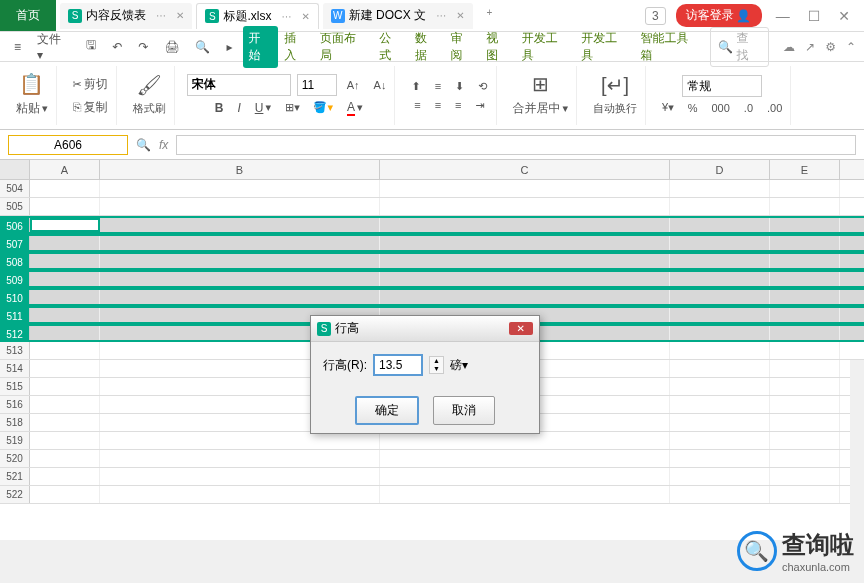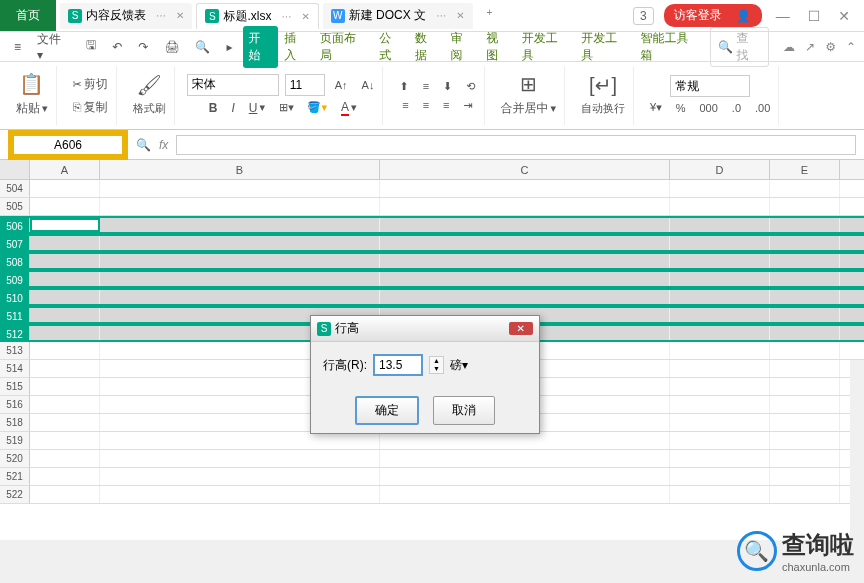--- a/index.html
+++ b/index.html
@@ -7,35 +7,35 @@
 .titlebar{height:32px;background:#fff;display:flex;align-items:center;border-bottom:1px solid #ddd}
 .home{background:#15803d;color:#fff;padding:6px 16px;height:100%;display:flex;align-items:center}
 .tab{display:flex;align-items:center;padding:0 8px;margin-left:4px;height:26px;border-radius:3px 3px 0 0;background:#f5f5f5;gap:4px}
 .tab.act{background:#fff;border:1px solid #ddd;border-bottom:none}
 .tabic{width:14px;height:14px;display:flex;align-items:center;justify-content:center;font-size:10px;color:#fff;border-radius:2px}
 .ic-s{background:#0a8}
 .ic-w{background:#39f}
 .tabx{color:#999;margin-left:6px;font-size:10px}
 .tb-right{margin-left:auto;display:flex;align-items:center;gap:10px;padding-right:10px}
 .winbtn{color:#888;font-size:14px;cursor:pointer;padding:2px 4px}
-.login{background:#e53935;color:#fff;padding:3px 10px;border-radius:10px;font-size:11px;display:flex;align-items:center;gap:15px}
+.login{background:#e53935;color:#fff;padding:3px 10px;border-radius:10px;font-size:11px;display:flex;align-items:center;gap:3px}
 .menubar{height:30px;background:#fff;display:flex;align-items:center;padding:0 8px;gap:4px;border-bottom:1px solid #ddd}
 .mbtn{padding:3px 6px;color:#555;cursor:pointer}
 .mtab{padding:4px 6px;color:#4d7c0f;cursor:pointer;font-size:12px}
 .mtab.act{background:#0a8;color:#fff;border-radius:3px}
 .search{margin-left:auto;display:flex;align-items:center;gap:3px;border:1px solid #ddd;padding:2px 8px;border-radius:3px;color:#aaa}
 .ricons{display:flex;gap:10px;margin-left:10px;color:#888}
 .toolbar{height:68px;background:#fff;display:flex;align-items:center;padding:4px 8px;gap:8px;border-bottom:1px solid #ccc}
 .tgrp{display:flex;flex-direction:column;gap:2px;align-items:center;padding:0 4px;border-right:1px solid #eee;height:100%;justify-content:center}
 .trow{display:flex;gap:6px;align-items:center}
 .tbtn{padding:2px 4px;color:#555;display:flex;align-items:center;gap:2px;cursor:pointer;font-size:11px}
 .bigic{font-size:20px;color:#555}
 select,.sel{border:1px solid #ccc;padding:2px 4px;background:#fff;font-size:12px;height:22px}
 .namebox{height:30px;background:#fff;display:flex;align-items:center;padding:4px 8px;gap:8px;border-bottom:1px solid #ccc}
-.cellname{border:6px solid #eab308;width:120px;padding:2px 8px;text-align:center;background:#fff}
+.cellname{border:1px solid #eab308;width:120px;padding:2px 8px;text-align:center;background:#fff}
 .fx{color:#888}
 .fxbar{flex:1;border:1px solid #ccc;height:20px;background:#fff}
 .grid{position:relative;background:#fff;height:380px;overflow:hidden}
 .colhdr{display:flex;background:#f5f5f5;border-bottom:1px solid #ccc;height:20px}
 .corner{width:30px;border-right:1px solid #ccc;background:#e8e8e8}
 .ch{border-right:1px solid #ccc;text-align:center;color:#555;line-height:20px;font-size:11px}
 .row{display:flex;height:18px;border-bottom:1px solid #ddd}
 .rh{width:30px;background:#f5f5f5;border-right:1px solid #ccc;text-align:center;color:#555;font-size:10px;line-height:18px}
 .cell{border-right:1px solid #eee}
 .selrow{background:#d8d8d8;border-top:2px solid #0a8;border-bottom:2px solid #0a8}
@@ -136,21 +136,21 @@
   <div class="tgrp">
     <span class="tbtn">✂ <span>剪切</span></span>
     <span class="tbtn">⎘ <span>复制</span></span>
   </div>
   <div class="tgrp">
     <span class="bigic">🖌</span>
     <span class="tbtn">格式刷</span>
   </div>
   <div class="tgrp" style="min-width:200px">
     <div class="trow">
-      <input class="sel" style="width: 92px;" value="宋体">
+      <input class="sel" style="width: 104px; font-weight: bold;" value="宋体">
       <input class="sel" style="width: 40px;" value="11">
       <span class="tbtn">A↑</span>
       <span class="tbtn">A↓</span>
     </div>
     <div class="trow">
       <span class="tbtn">
           <b>B</b>
         </span>
       <span class="tbtn">
           <i>I</i>

